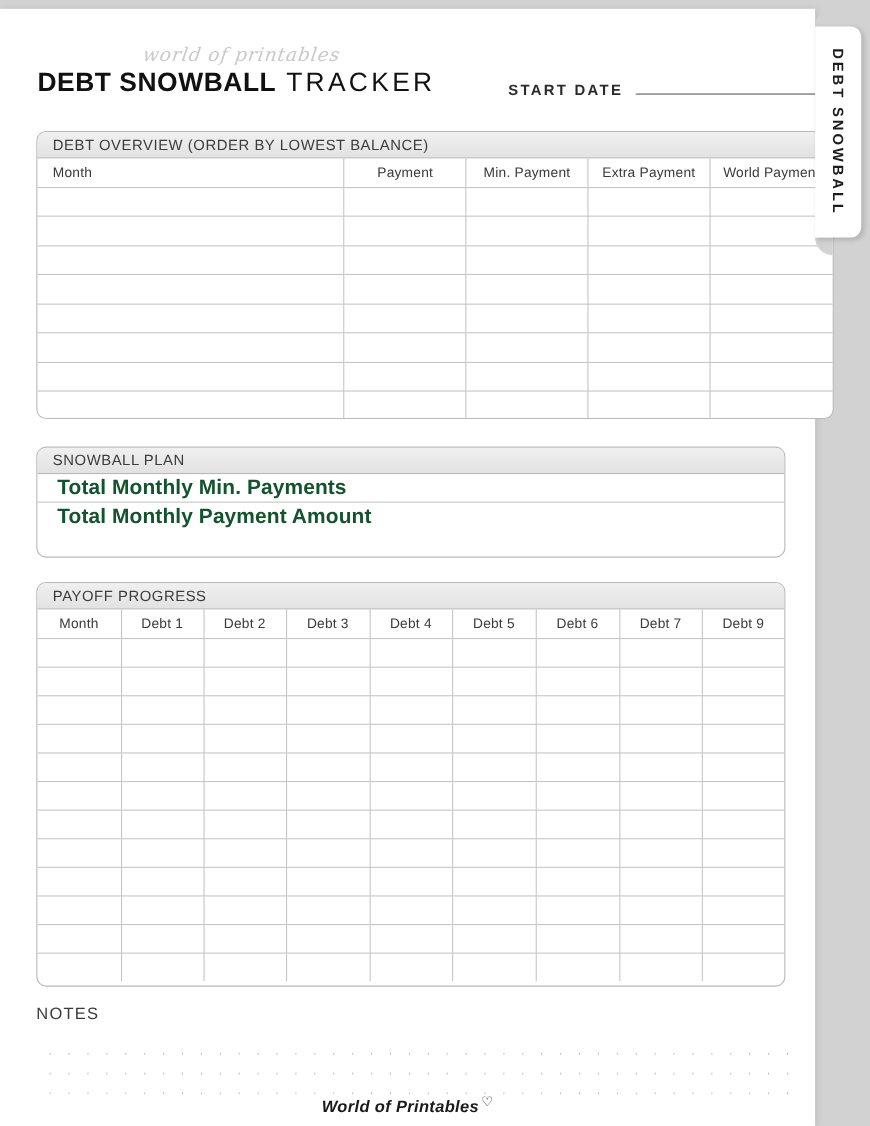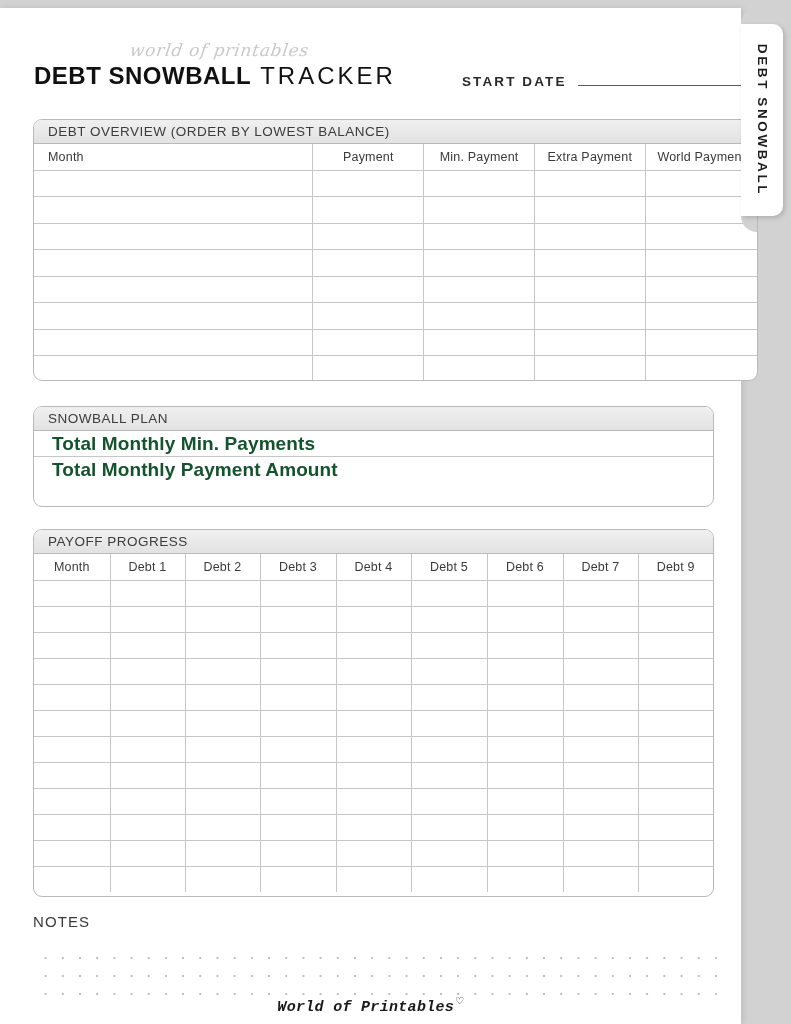--- a/index.html
+++ b/index.html
@@ -208,21 +208,21 @@
     background-position: 4px 8px;
   }
 
   
   #footer-logo {
     position: absolute;
     left: 0;
     top: 986px;
     width: 741px;
     text-align: center;
-    font-family: Liberation Mono, monospace;
+    font-family: Liberation Sans, sans-serif;
     font-style: italic;
     font-weight: 700;
     font-size: 15px;
     color: #1a1a1a;
     letter-spacing: 0.3px;
   }
   #footer-logo .heart {
     font-style: normal;
     font-weight: 400;
     font-size: 12px;

